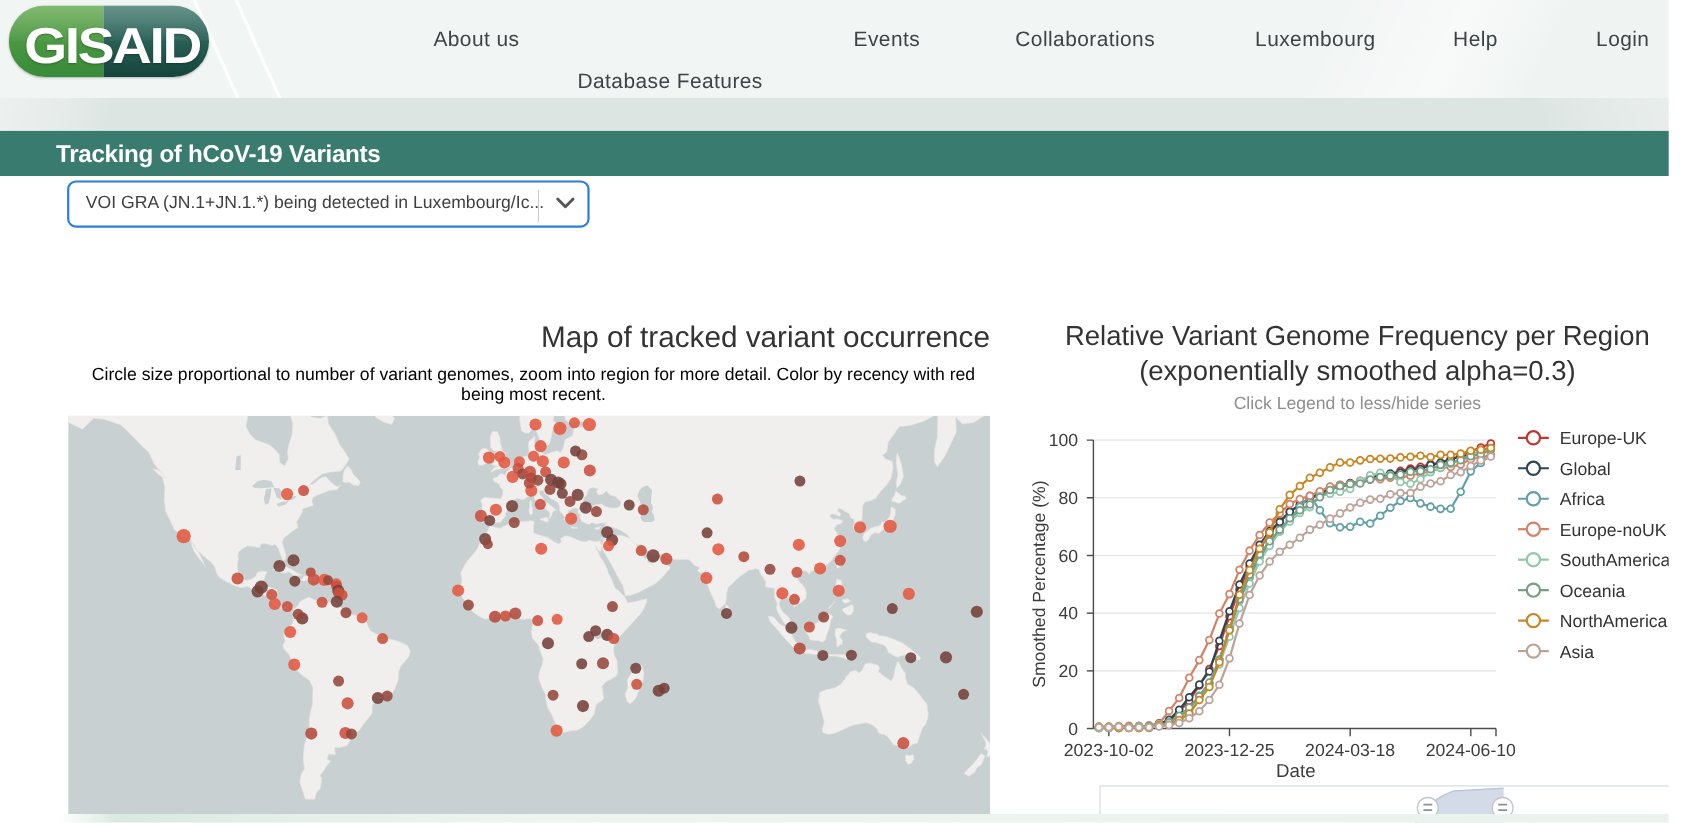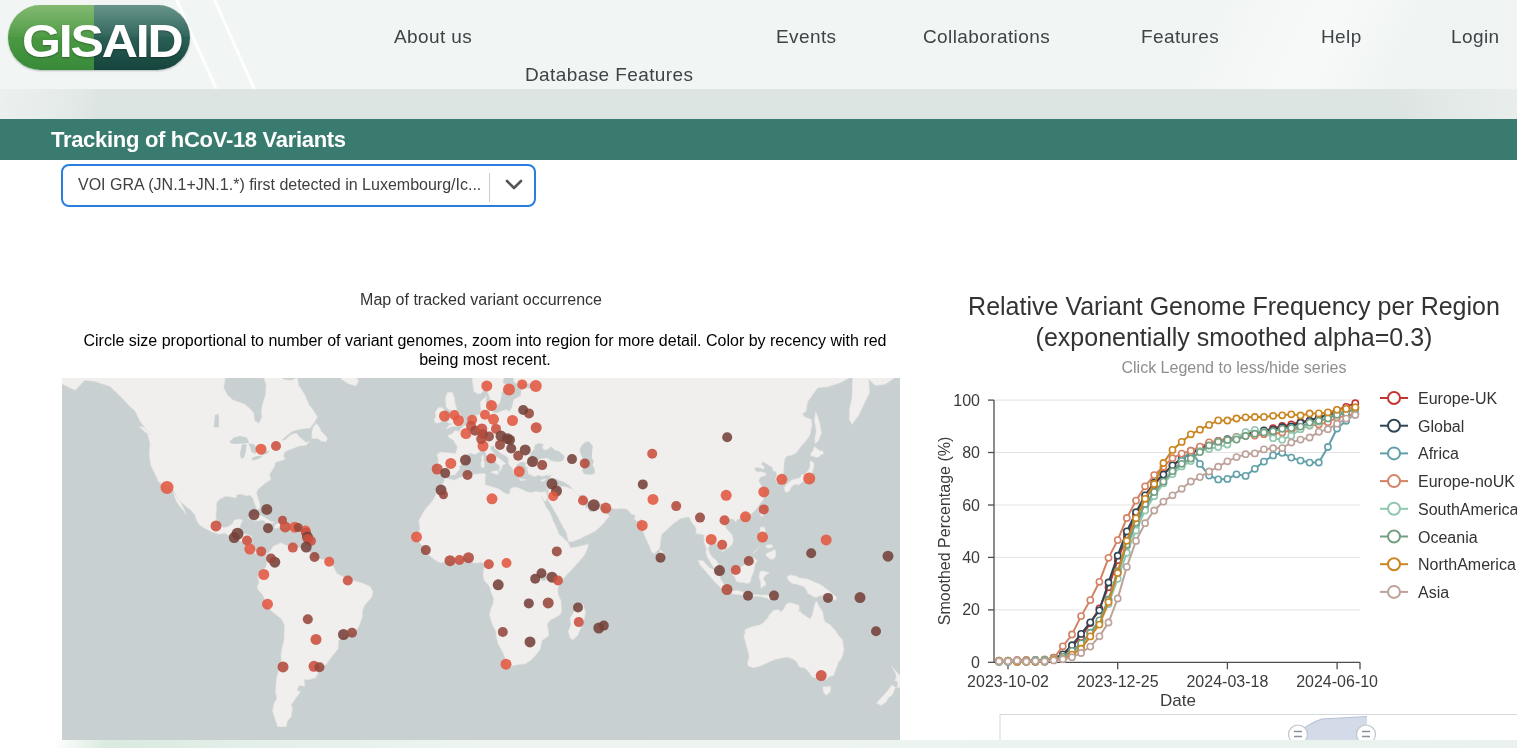--- a/index.html
+++ b/index.html
@@ -21,21 +21,21 @@
 .nav {position:absolute;top:26px;font-size:19px;color:#3e4446;white-space:nowrap;letter-spacing:.4px;}
 #tealbar {position:absolute;left:0;top:119px;width:1538px;height:41px;background:#397b6f;}
 #tealbar span {position:absolute;left:51px;top:8px;font-size:22px;color:#fff;font-weight:bold;letter-spacing:-0.3px;}
 #dd {position:absolute;left:61px;top:164px;width:475px;height:43px;border:2px solid #2a7de0;
  border-radius:8px;background:#fff;}
 #dd .val {position:absolute;left:15px;top:10px;font-size:16px;color:#404040;}
 #dd .sep {position:absolute;left:426px;top:7px;width:1px;height:29px;background:#ccc;}
 #dd .chev {position:absolute;left:442px;top:13px;}
 .asof {position:absolute;left:47px;top:221px;width:1491px;text-align:center;font-size:16.3px;
  line-height:25px;color:#6a6a6a;}
-.mtitle {position:absolute;left:62px;top:291px;width:838px;text-align:center;font-size:16px;color:#333;}
+.mtitle {position:absolute;left:62px;top:291px;width:838px;text-align:right;font-size:27px;color:#333;}
 .msub {position:absolute;left:70px;top:331px;width:830px;text-align:center;font-size:16px;line-height:19px;color:#000000;}
 #map {position:absolute;left:62px;top:378px;}
 .ctitle {position:absolute;left:930px;top:291px;width:608px;text-align:center;font-size:25px;color:#333;line-height:31px;}
 .csub {position:absolute;left:930px;top:359px;width:608px;text-align:center;font-size:16px;color:#8e8e8e;}
 #chart {position:absolute;left:930px;top:380px;}
 #expandbtn {position:absolute;left:1526px;top:191px;width:20px;height:49px;background:#c9c9c9;border-radius:8px 0 0 8px;}
 #footer {position:absolute;left:0;top:740px;width:1538px;height:8px;
  background:linear-gradient(100deg,#ffffff 0%,#ffffff 3.5%,#d9eadf 7%,#e1eee7 14%,#eef5f1 32%,#eaf2ed 100%);}
 </style></head>
 <body>
@@ -52,28 +52,28 @@
 <div id="logo">
       <div class="lg"></div>
       <div class="lt"></div>
       <div class="gloss"></div>
       <div class="txt">GISAID</div>
     </div>
 <div class="nav" style="left:359px;margin-left:35px;">About us</div>
 <div class="nav" style="left:525px;margin-top:38px;">Database Features</div>
 <div class="nav" style="left:776px;">Events</div>
 <div class="nav" style="left:923px;">Collaborations</div>
-<div class="nav" style="left:1141px;">Features</div>
+<div class="nav" style="left:1141px;">Luxembourg</div>
 <div class="nav" style="left:1321px;">Help</div>
 <div class="nav" style="left:1451px;">Login</div>
 <div id="tealbar">
-      <span>Tracking of hCoV-18 Variants</span>
+      <span>Tracking of hCoV-19 Variants</span>
     </div>
 <div id="dd">
- <div class="val">VOI GRA (JN.1+JN.1.*) first detected in Luxembourg/Ic...</div>
+ <div class="val">VOI GRA (JN.1+JN.1.*) being detected in Luxembourg/Ic...</div>
  <div class="sep"></div>
  <svg class="chev" width="18" height="12" viewBox="0 0 18 12">
         <path d="M2 2 L9 9 L16 2" fill="none" stroke="#555" stroke-width="2.6" stroke-linecap="round" stroke-linejoin="round"></path>
       </svg>
 </div>
 <div class="mtitle">Map of tracked variant occurrence</div>
 <div class="msub">Circle size proportional to number of variant genomes, zoom into region for more detail. Color by recency with red<br>being most recent.</div>
 <svg id="map" width="838" height="362" viewBox="62 378 838 362">
 <rect x="62" y="378" width="838" height="362" fill="#c8d0d1"></rect>
 <g fill="#f0efed" stroke="#e2e1de" stroke-width="0.6">

